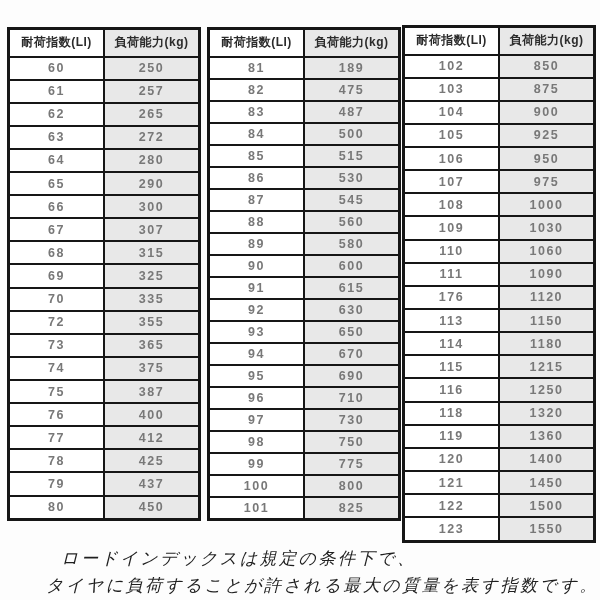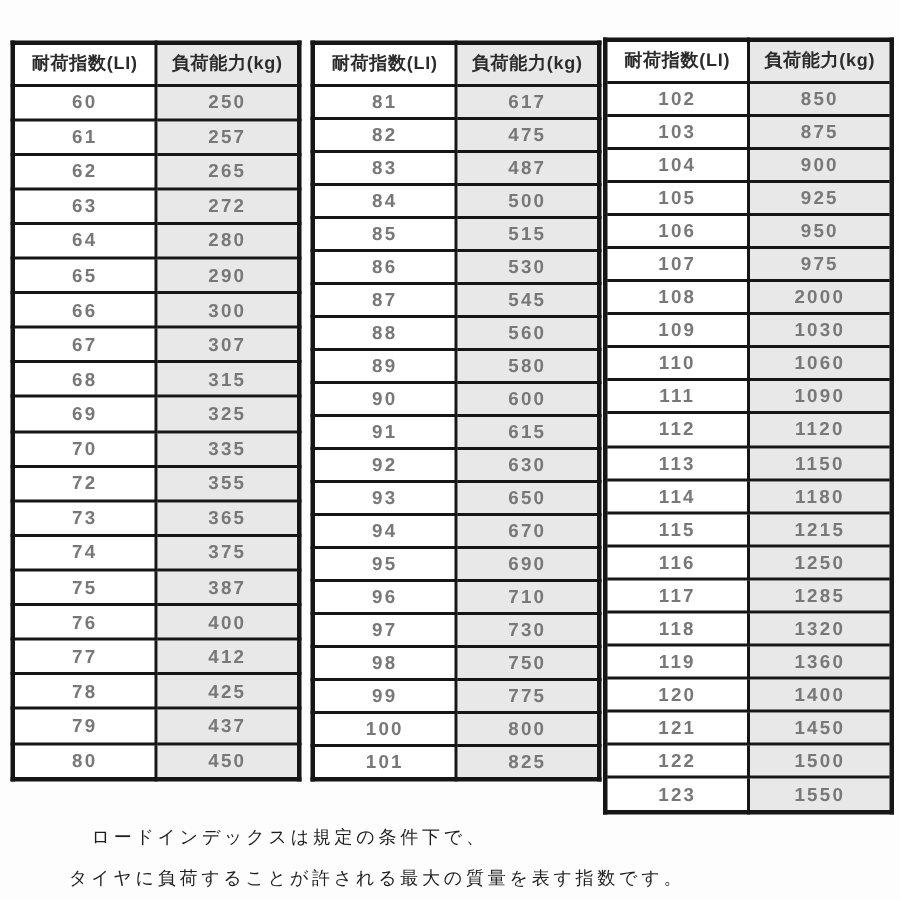--- a/index.html
+++ b/index.html
@@ -58,25 +58,26 @@
     color: var(--data-text);
     letter-spacing: 1.5px;
     background: var(--cell-white);
   }
   table.li-table td:last-child { background: var(--cell-gray); }
 
   .footer-note {
     position: absolute;
     left: 46px;
     top: 545px;
-    font-size: 12px;
+    font-size: 17px;
     line-height: 27px;
     color: var(--footer-text);
     letter-spacing: 2.5px;
     white-space: nowrap;
+    font-style: italic;
   }
   .footer-note .line1 { padding-left: 15px; }
 </style>
 </head>
 <body>
 
 <div class="page">
 
   <div class="li-table-wrap t0">
     <table class="li-table">
@@ -175,21 +176,21 @@
     <table class="li-table">
       <thead>
         <tr>
           <th>耐荷指数(LI)</th>
           <th>負荷能力(kg)</th>
         </tr>
       </thead>
       <tbody>
           <tr>
             <td>81</td>
-            <td>617</td>
+            <td>189</td>
           </tr>
           <tr>
             <td>82</td>
             <td>475</td>
           </tr>
           <tr>
             <td>83</td>
             <td>487</td>
           </tr>
           <tr>
@@ -296,57 +297,53 @@
           <tr>
             <td>106</td>
             <td>950</td>
           </tr>
           <tr>
             <td>107</td>
             <td>975</td>
           </tr>
           <tr>
             <td>108</td>
-            <td>2000</td>
+            <td>1000</td>
           </tr>
           <tr>
             <td>109</td>
             <td>1030</td>
           </tr>
           <tr>
             <td>110</td>
             <td>1060</td>
           </tr>
           <tr>
             <td>111</td>
             <td>1090</td>
           </tr>
           <tr>
-            <td>112</td>
+            <td>176</td>
             <td>1120</td>
           </tr>
           <tr>
             <td>113</td>
             <td>1150</td>
           </tr>
           <tr>
             <td>114</td>
             <td>1180</td>
           </tr>
           <tr>
             <td>115</td>
             <td>1215</td>
           </tr>
           <tr>
             <td>116</td>
             <td>1250</td>
-          </tr>
-          <tr>
-            <td>117</td>
-            <td>1285</td>
           </tr>
           <tr>
             <td>118</td>
             <td>1320</td>
           </tr>
           <tr>
             <td>119</td>
             <td>1360</td>
           </tr>
           <tr>

